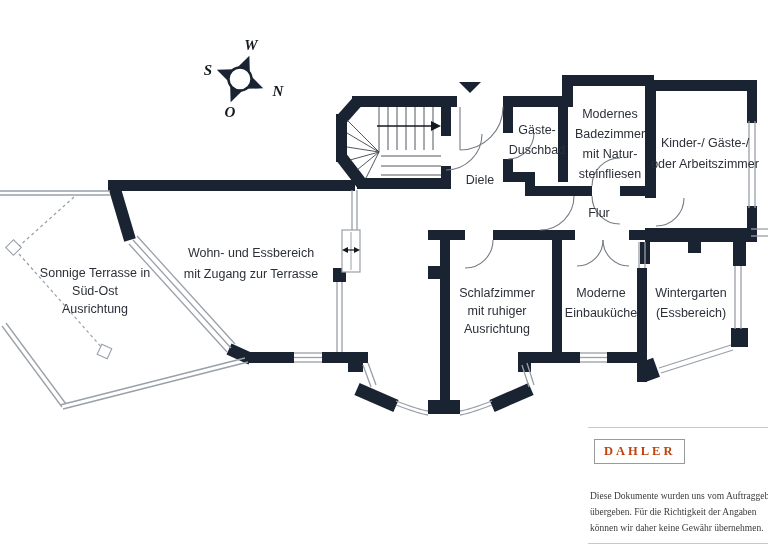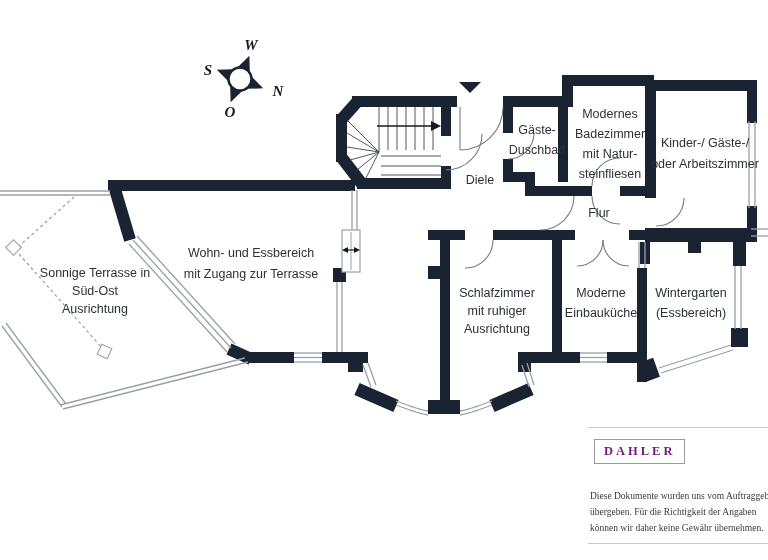--- a/index.html
+++ b/index.html
@@ -8,21 +8,21 @@
   svg text{font-family:"Liberation Sans",sans-serif;}
   .room-label{font-size:12.5px;fill:#2c3038;text-anchor:middle;}
   .compass-letter{font-family:"Liberation Serif",serif;font-style:italic;font-weight:600;
                   font-size:15px;fill:#14181f;text-anchor:middle;}
   .brand{position:absolute;left:586px;top:427px;width:182px;height:118px;overflow:hidden;}
   .rule{position:absolute;left:2px;width:200px;height:1px;background:#c9c9c9;}
   .rule-top{top:0;}
   .rule-bottom{top:116px;}
   .logo-box{position:absolute;left:8px;top:12px;border:1px solid #9a9a9a;padding:4px 9px;
             font-family:"Liberation Serif",serif;font-size:12.5px;letter-spacing:3px;
-            color:#701a75;font-weight:600;white-space:nowrap;}
+            color:#c2410c;font-weight:600;white-space:nowrap;}
   .disclaimer{position:absolute;left:4px;top:61px;width:200px;
               font-family:"Liberation Serif",serif;font-size:9.5px;line-height:16px;
               color:#3a3a3a;}
   .disclaimer div{white-space:nowrap;}
 </style>
 </head>
 <body>
 
 <div id="canvas">
 <svg width="768" height="560" viewBox="0 0 768 560">

